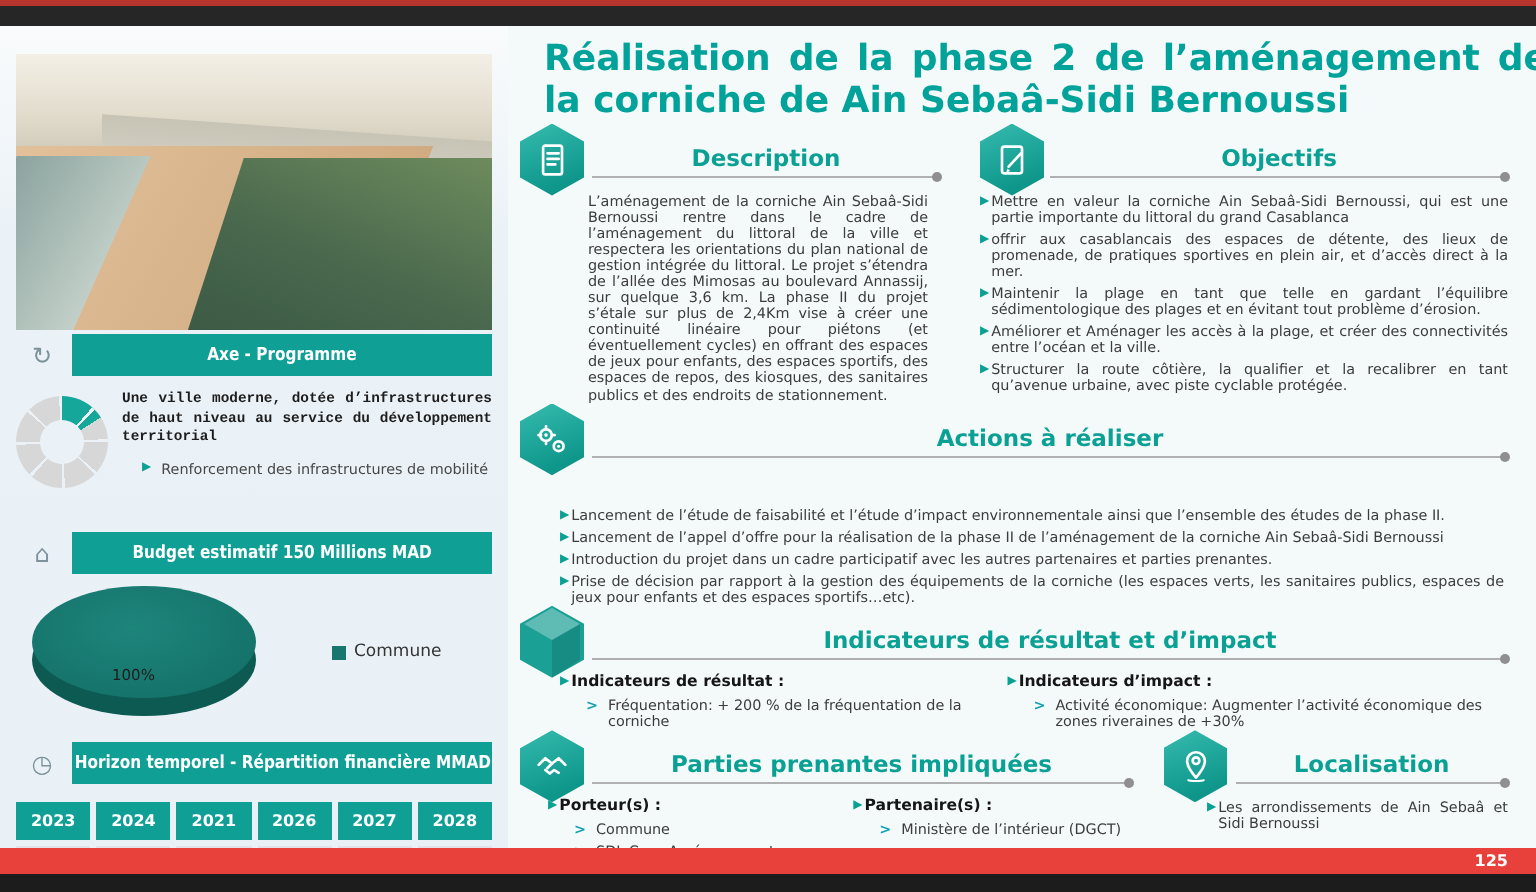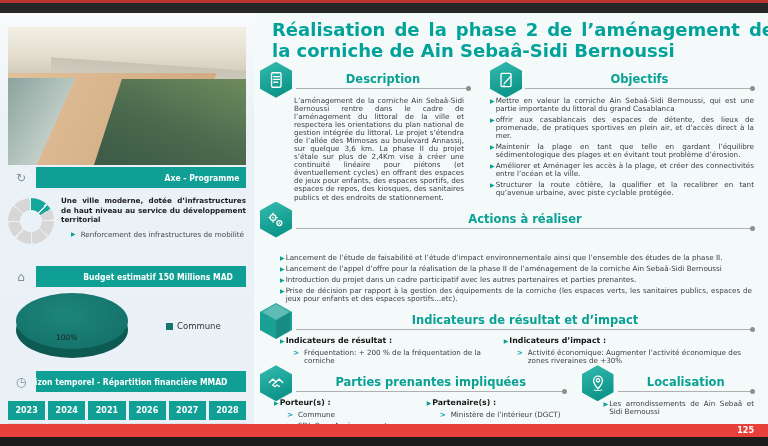--- a/index.html
+++ b/index.html
@@ -18,31 +18,31 @@
 
   .photo { position:relative; margin:14px 8px 0; height:138px; overflow:hidden; background:#d8bb95; }
   .ph-sky   { position:absolute; top:0; left:0; right:0; height:36%; background:linear-gradient(180deg,#f4efe6 0%,#e2dccd 60%,#cfc9ba 100%); }
   .ph-city  { position:absolute; top:27%; left:18%; right:0; height:26%; background:linear-gradient(180deg,#c7c4b6,#d9d6c9); transform:skewY(4deg); }
   .ph-beach { position:absolute; top:33%; left:-12%; width:92%; bottom:0; background:linear-gradient(100deg,#e2c29c,#d0a97f); transform:skewX(-22deg); }
   .ph-trees { position:absolute; top:38%; left:42%; right:-6%; bottom:0; background:linear-gradient(200deg,#73905f 0%,#49684d 60%,#3c5a45 100%); transform:skewX(-18deg); }
   .ph-ocean { position:absolute; top:37%; left:-8%; width:28%; bottom:0; background:linear-gradient(100deg,#8ba39e,#c3d0c9); transform:skewX(-24deg); }
 
   .bar-row { display:flex; margin:2px 8px 0; height:21px; }
   .icon-box { width:26px; flex:0 0 auto; display:flex; align-items:center; justify-content:center; color:#7e929b; font-size:12px; background:transparent; margin-right:2px; }
-  .teal-bar { flex:1; background:#0f9f94; color:#fff; font-weight:bold; font-size:9px; display:flex; align-items:center; justify-content:flex-end; overflow:hidden; }
+  .teal-bar { flex:1; background:#0f9f94; color:#fff; font-weight:bold; font-size:9px; display:flex; align-items:center; justify-content:center; overflow:hidden; }
   .teal-bar span { display:inline-block; transform:scaleX(.85); white-space:nowrap; }
 
   .axe-block { display:flex; margin:8px 8px 0; gap:7px; height:60px; }
   .donut { position:relative; width:46px; height:46px; border-radius:50%; flex:0 0 auto; margin-top:2px;
            background:conic-gradient(#16a79b 0 16%, #d7d7d7 16% 100%); }
   .donut::after  { content:""; position:absolute; inset:0; border-radius:50%;
                    background:repeating-conic-gradient(transparent 0 41deg, #ebf2f7 41deg 45deg); }
   .donut::before { content:""; position:absolute; inset:12px; border-radius:50%; background:#ebf2f7; z-index:2; }
   .axe-texts { flex:1; }
-  .axe-bold { font-size:7.2px; line-height:1.35; font-weight:bold; color:#1d1d1d; text-align:justify; }
+  .axe-bold { font-size:7.2px; line-height:1.35; font-weight:bold; color:#1d1d1d; text-align:justify;font-family:Liberation Mono, monospace; }
   .axe-bullet { display:flex; gap:5px; margin:5px 0 0 10px; font-size:7.2px; color:#474747; }
 
   .pie-block { position:relative; height:80px; margin:2px 8px 0; }
   .pie-side { position:absolute; left:8px; top:13px; width:112px; height:56px; border-radius:50%; background:#0d5a53; }
   .pie-top  { position:absolute; left:8px; top:4px;  width:112px; height:56px; border-radius:50%;
               background:radial-gradient(ellipse at 45% 38%, #1e857b 0%, #15746c 70%, #116A63 100%); }
   .pie-label { position:absolute; left:48px; top:44px; font-size:7.5px; color:#1d1d1d; z-index:3; }
   .legend { position:absolute; left:158px; top:32px; display:flex; align-items:center; gap:4px; font-size:8.5px; color:#333; }
   .lg-sq { width:7px; height:7px; background:#17776e; flex:0 0 auto; }
 

